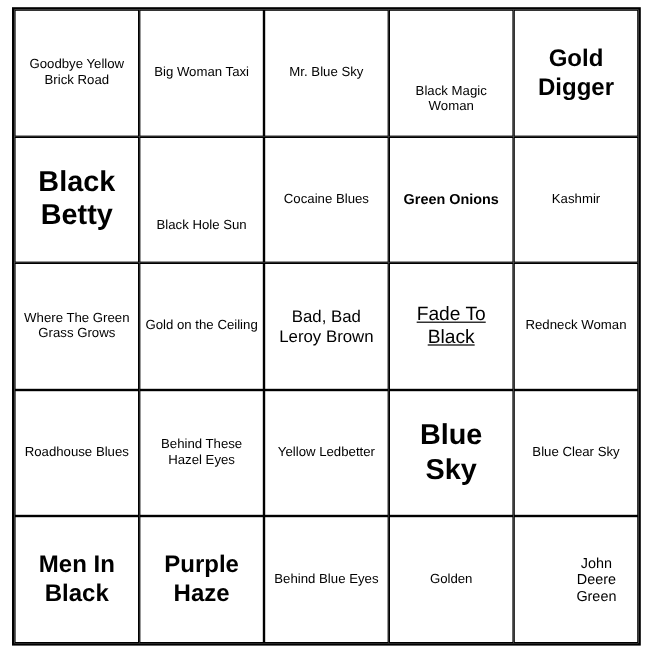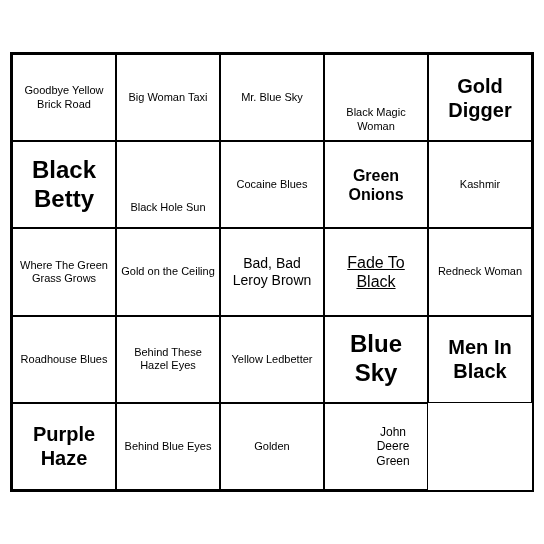--- a/index.html
+++ b/index.html
@@ -13,21 +13,21 @@
       height: 544px;
       background: #ffffff;
       display: flex;
       align-items: center;
       justify-content: center;
       font-family: Arial, sans-serif;
     }
 
     .bingo-board {
       width: 524px;
-      height: 440px;
+      height: 532px;
       border: 2px solid #000;
       display: grid;
       grid-template-columns: repeat(5, 1fr);
       grid-template-rows: repeat(5, 1fr);
     }
 
     .bingo-cell {
       border: 1px solid #000;
       display: flex;
       align-items: center;
@@ -65,21 +65,21 @@
     <div class="bingo-cell">
       <span style="font-size: 24px; font-weight: bold;">Black Betty</span>
     </div>
     <div class="bingo-cell">
       <span style="font-size: 11px; margin-top: 45px;">Black Hole Sun</span>
     </div>
     <div class="bingo-cell">
       <span style="font-size: 11px;">Cocaine Blues</span>
     </div>
     <div class="bingo-cell">
-      <span style="font-size: 16px; font-weight: bold;">Green Onions</span>
+      <span style="font-size: 12px; font-weight: bold;">Green Onions</span>
     </div>
     <div class="bingo-cell">
       <span style="font-size: 11px;">Kashmir</span>
     </div>
     <div class="bingo-cell">
       <span style="font-size: 11px;">Where The Green Grass Grows</span>
     </div>
     <div class="bingo-cell">
       <span style="font-size: 11px;">Gold on the Ceiling</span>
     </div>
@@ -98,20 +98,23 @@
     <div class="bingo-cell">
       <span style="font-size: 11px;">Behind These Hazel Eyes</span>
     </div>
     <div class="bingo-cell">
       <span style="font-size: 11px;">Yellow Ledbetter</span>
     </div>
     <div class="bingo-cell">
       <span style="font-size: 24px; font-weight: bold;">Blue Sky</span>
     </div>
     <div class="bingo-cell">
+      <span style="font-size: 11px;">Blue Clear Sky</span>
+    </div>
+    <div class="bingo-cell">
       <span style="font-size: 20px; font-weight: bold;">Men In Black</span>
     </div>
     <div class="bingo-cell">
       <span style="font-size: 20px; font-weight: bold;">Purple Haze</span>
     </div>
     <div class="bingo-cell">
       <span style="font-size: 11px;">Behind Blue Eyes</span>
     </div>
     <div class="bingo-cell">
       <span style="font-size: 11px;">Golden</span>

